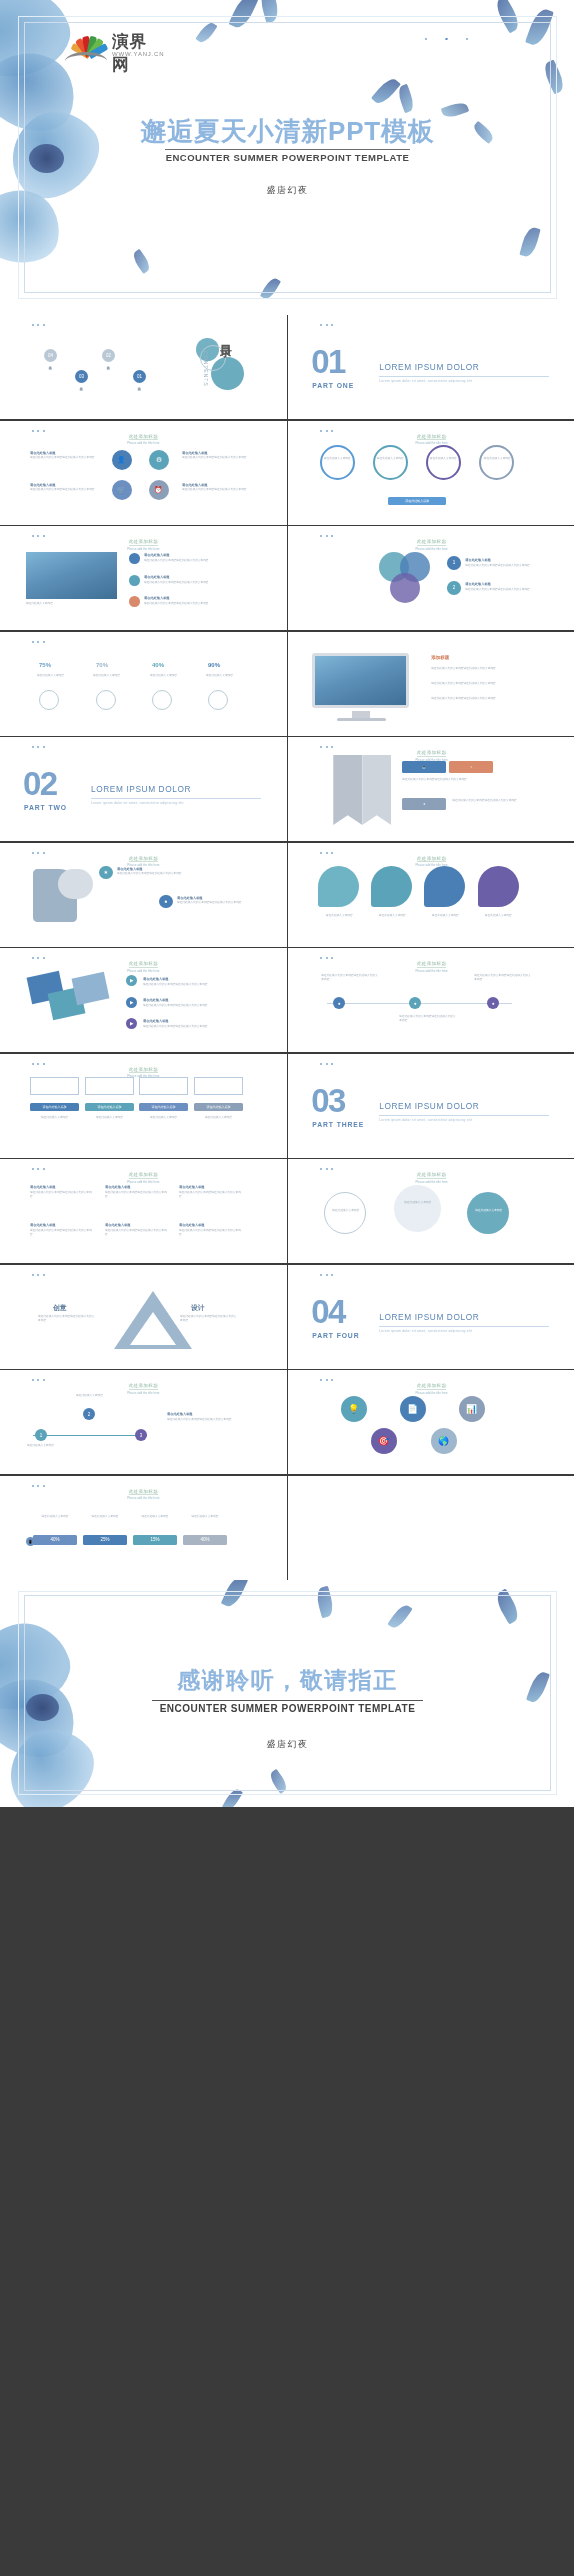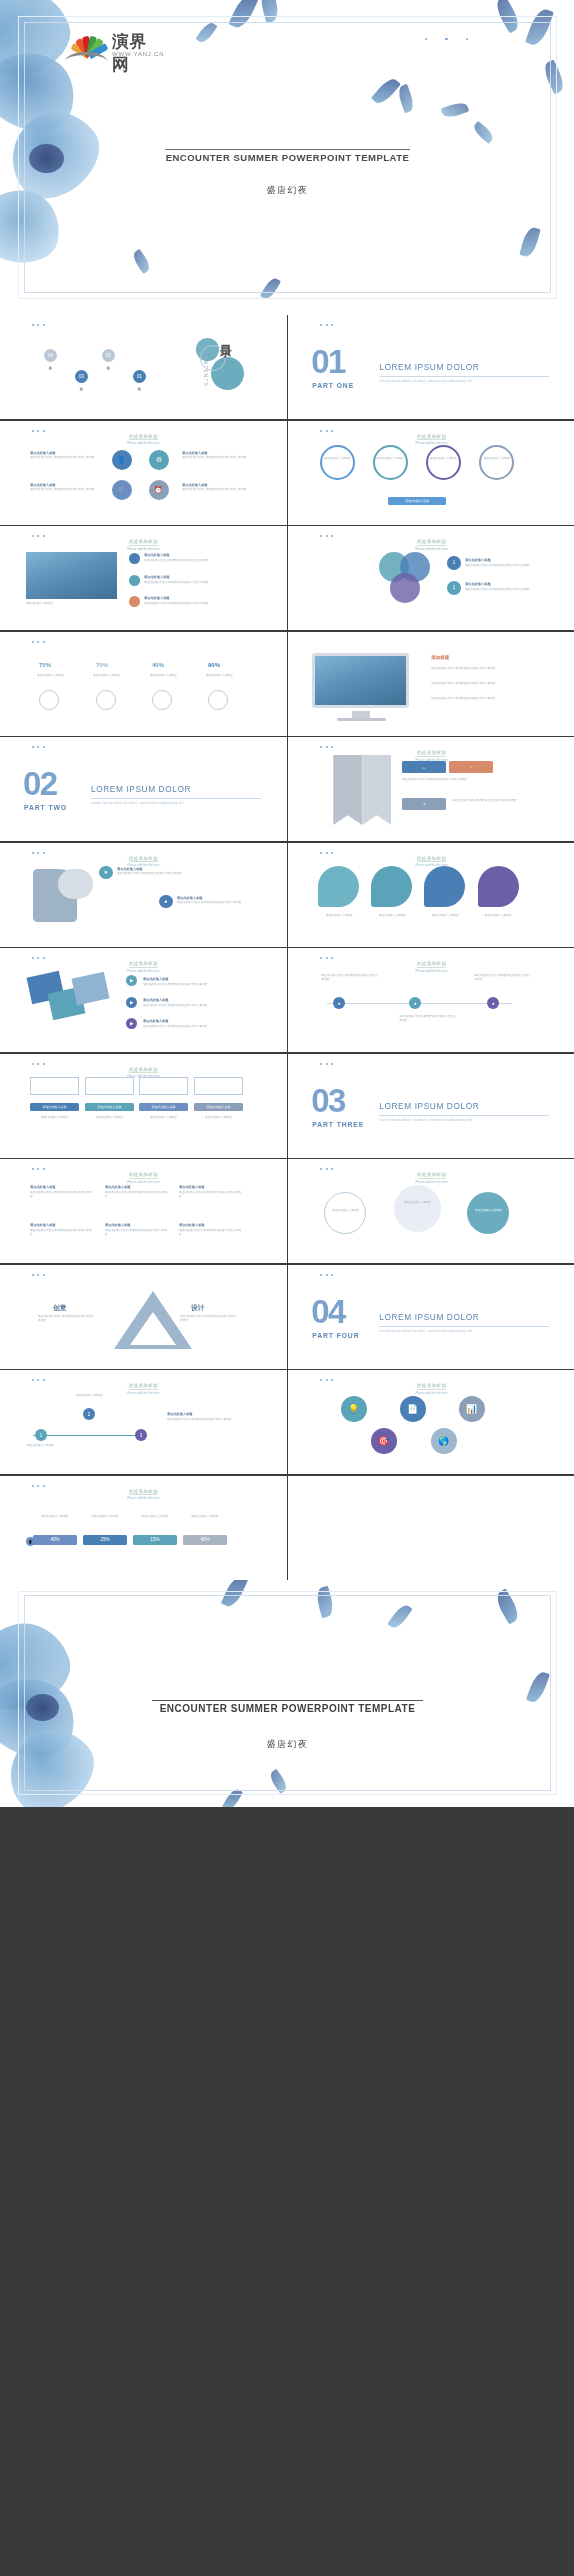--- a/index.html
+++ b/index.html
@@ -134,20 +134,21 @@
         <span style="background:#cf2222;transform:rotate(-12deg)"></span>
         <span style="background:#3f9b46;transform:rotate(12deg)"></span>
         <span style="background:#6ab84a;transform:rotate(36deg)"></span>
         <span style="background:#2f8fd0;transform:rotate(60deg)"></span>
         <div class="arc"></div>
       </div>
       <div class="name">演界网</div>
       <div class="url">WWW.YANJ.CN</div>
     </div>
 
+    <div class="h-title">邂逅夏天小清新PPT模板</div>
     <div class="h-rule"></div>
     <div class="h-sub">ENCOUNTER SUMMER POWERPOINT TEMPLATE</div>
     <div class="h-author">盛唐幻夜</div>
   </div>
 
   <div class="grid">
 
     <div class="thumb">
       <div class="inner-border"></div>
       <div class="dots">
@@ -598,19 +599,20 @@
     <div class="leaf" style="left:318px;top:7.6px;width:13.6px;height:30px;background:linear-gradient(150deg,#4f6fa8,#8fbcd9);transform:rotate(-15deg)"></div>
     <div class="leaf" style="left:394px;top:23px;width:12px;height:27px;background:linear-gradient(150deg,#5b7fb4,#9cc3de);transform:rotate(35deg)"></div>
     <div class="leaf" style="left:500px;top:10.6px;width:15px;height:33px;background:linear-gradient(150deg,#3f5c98,#7fb0d3);transform:rotate(-30deg)"></div>
     <div class="leaf" style="left:531px;top:91px;width:13.6px;height:32px;background:linear-gradient(150deg,#46639c,#86b6d6);transform:rotate(20deg)"></div>
     <div class="leaf" style="left:273px;top:190px;width:10.6px;height:23px;background:linear-gradient(150deg,#4d6aa2,#9cc3de);transform:rotate(-35deg)"></div>
     <div class="leaf" style="left:227px;top:208px;width:10.6px;height:23px;background:linear-gradient(150deg,#3f5c98,#8fbcd9);transform:rotate(30deg)"></div>
 
     <div class="inner-border2"></div>
     <div class="inner-border"></div>
 
+    <div class="o-title">感谢聆听，敬请指正</div>
     <div class="o-rule"></div>
     <div class="o-sub">ENCOUNTER SUMMER POWERPOINT TEMPLATE</div>
     <div class="o-author">盛唐幻夜</div>
   </div>
 
 </div>
 
 
 </body></html>

